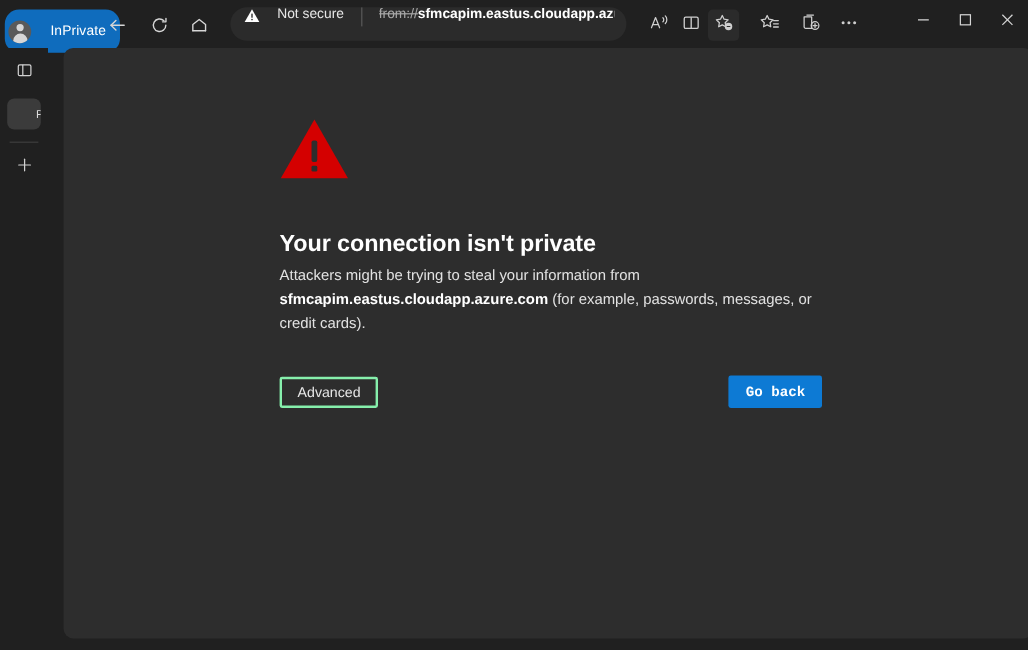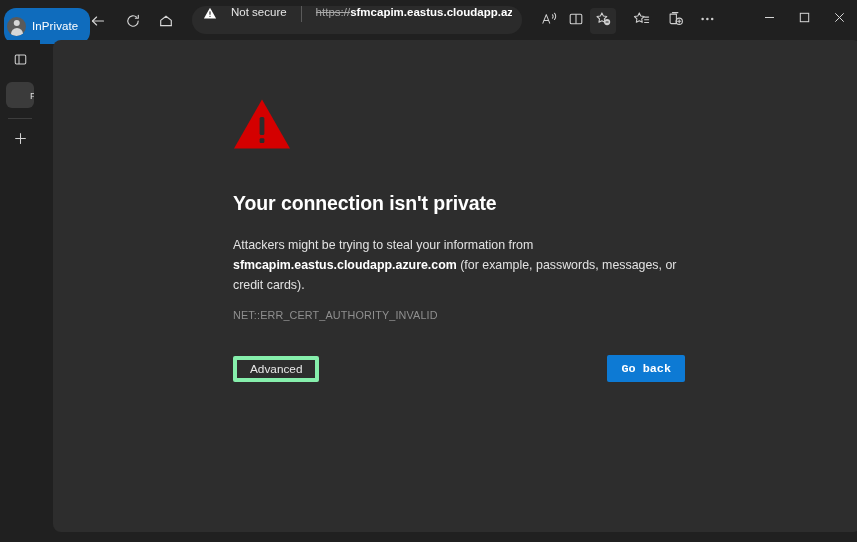--- a/index.html
+++ b/index.html
@@ -21,21 +21,21 @@
     position: absolute; top: 0; left: 0;
     width: 857px; height: 40px;
     background: #202020;
     display: flex; align-items: center;
   }
 
   .inprivate-pill {
     position: absolute; left: 4px; top: 8px;
     height: 36px;
     display: flex; align-items: center;
-    gap: 6px;
+    gap: 16px;
     background: #0f6cbd;
     border-radius: 12px;
     padding: 0 12px 0 3px;
   }
   .avatar {
     width: 19px; height: 19px;
     border-radius: 50%;
     background: #5a5a5a;
     position: relative;
     overflow: hidden;
@@ -175,21 +175,21 @@
   }
   .warn-icon { width: 58px; height: 52px; display: block; }
   .err-title {
     margin-top: 42px;
     font-size: 19.5px;
     font-weight: bold;
     color: #ffffff;
     letter-spacing: -0.1px;
   }
   .err-body {
-    margin-top: 20px;
+    margin-top: 4px;
     font-size: 12.4px;
     line-height: 1.62;
     color: #e2e2e2;
     max-width: 452px;
   }
   .err-body b { font-weight: bold; color: #ffffff; }
   .err-code {
     margin-top: 14px;
     font-size: 10.8px;
     color: #8f8f8f;
@@ -200,21 +200,21 @@
     display: flex;
     align-items: center;
     justify-content: space-between;
     width: 452px;
   }
   .btn-advanced {
     height: 26px;
     min-width: 68px;
     padding: 0 13px;
     background: transparent;
-    border: 4px solid #86efac;
+    border: 2px solid #86efac;
     border-radius: 2px;
     color: #e8e8e8;
     font-size: 11.8px;
     font-family: "Liberation Sans", sans-serif;
     display: flex; align-items: center; justify-content: center;
   }
   .btn-goback {
     height: 27px;
     min-width: 64px;
     padding: 0 14px;
@@ -271,21 +271,21 @@
       <span style="flex:none;display:flex;">
         <svg width="14" height="14" viewBox="0 0 16 16">
           <path d="M8 1.9 15 14.2H1z" fill="#ffffff"></path>
           <rect x="7.35" y="6" width="1.3" height="4.1" rx="0.5" fill="#2b2b2b"></rect>
           <circle cx="8" cy="11.8" r="0.78" fill="#2b2b2b"></circle>
         </svg>
       </span>
       <span class="notsecure-label">Not secure</span>
       <span class="addr-sep"></span>
       <span class="url-wrap">
-        <span class="url-scheme">https://</span>
+        <span class="url-scheme">from://</span>
           <span class="url-host">sfmcapim.eastus.cloudapp.azure.com</span>
       </span>
     </div>
 
     <div class="tbbtn" style="left:536px;">
       <span>
         <svg width="17" height="16" viewBox="0 0 18 16" fill="none" stroke="#cfcfcf" stroke-width="1.1" stroke-linecap="round" stroke-linejoin="round">
           <path d="M2 12.4 5.6 3.4l3.6 9"></path>
           <path d="M3.3 9.6h4.6"></path>
           <path d="M12.1 3.5c1 .9 1 2.6 0 3.6"></path>
@@ -406,21 +406,20 @@
           <rect x="26.6" y="40.2" width="4.8" height="4.8" rx="1.2" fill="#2d2d2d"></rect>
         </svg>
       </span>
 
       <div class="err-title">Your connection isn't private</div>
 
       <div class="err-body">
         <span>Attackers might be trying to steal your information from </span><b>sfmcapim.eastus.cloudapp.azure.com</b><span> (for example, passwords, messages, or credit cards).</span>
       </div>
 
-      <div class="err-code">NET::ERR_CERT_AUTHORITY_INVALID</div>
 
       <div class="btn-row">
         <button class="btn-advanced">Advanced</button>
         <button class="btn-goback">Go back</button>
       </div>
 
     </div>
   </div>
 
 </div>

